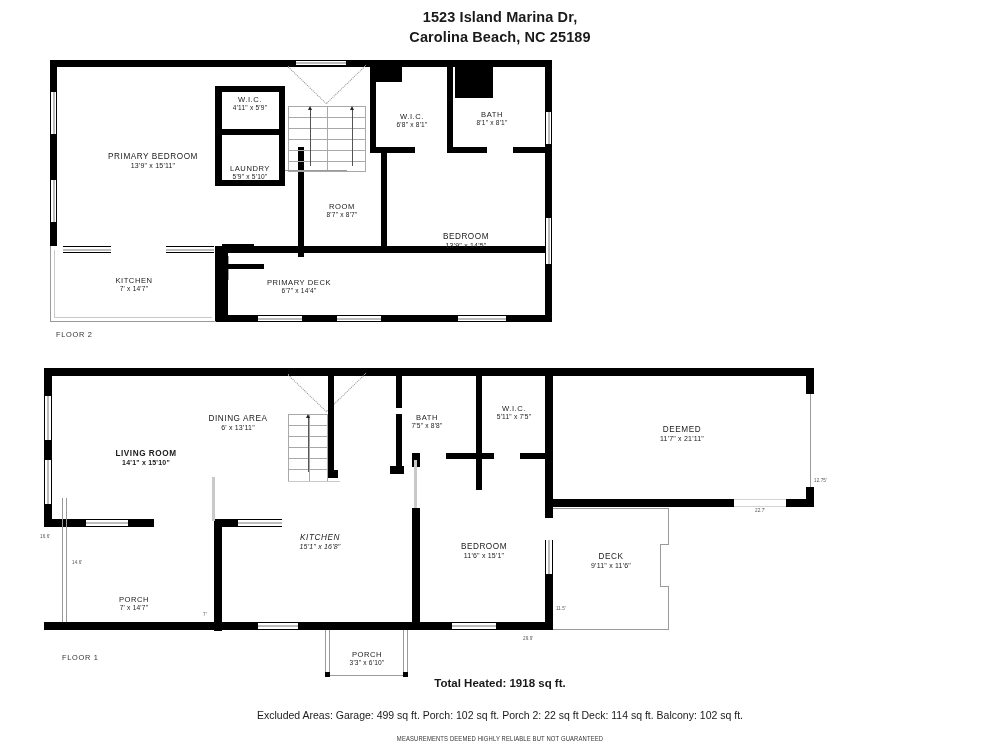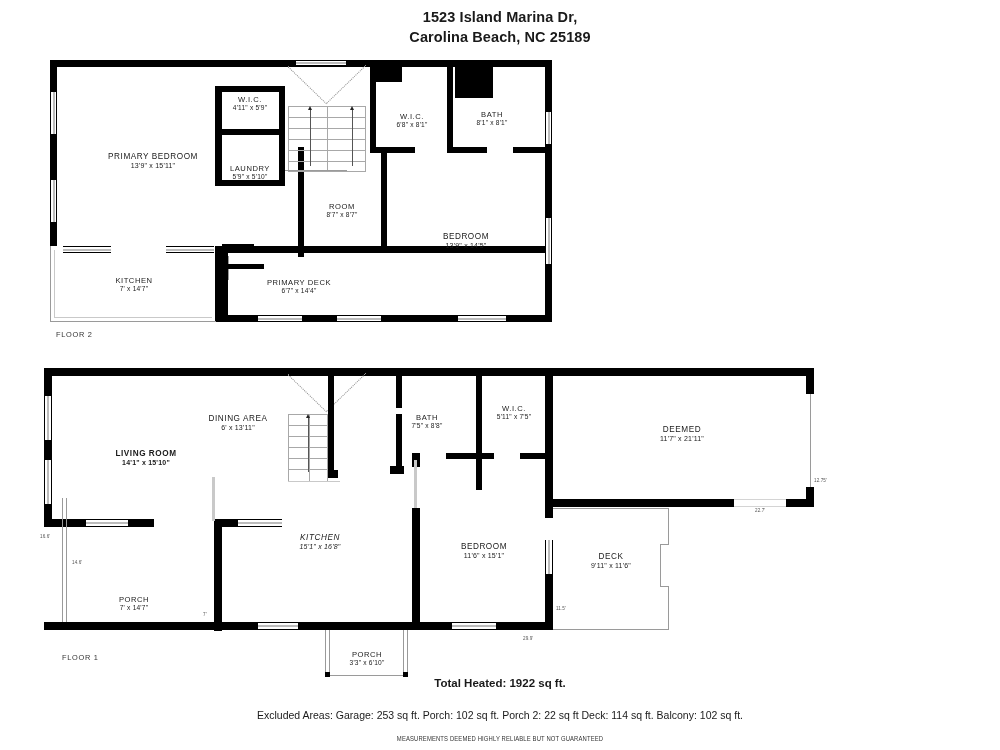--- a/index.html
+++ b/index.html
@@ -437,17 +437,17 @@
     <div class="dim" style="left:72px;  top:560px;">14.6'</div>
     <div class="dim" style="left:203px; top:612px;">7'</div>
     <div class="dim" style="left:523px; top:636px;">29.9'</div>
     <div class="dim" style="left:556px; top:606px;">11.5'</div>
     <div class="dim" style="left:814px; top:478px;">12.75'</div>
     <div class="dim" style="left:755px; top:508px;">22.7'</div>
 
     <div class="floor-cap" style="left:62px; top:653px;">FLOOR 1</div>
   </div>
 
-  <div class="summary sum-1" style="top:677px;">Total Heated: 1922 sq ft.</div>
-  <div class="summary sum-3" style="top:709px;">Excluded Areas: Garage: 253 sq ft. Porch: 102 sq ft. Porch 2: 22 sq ft Deck: 114 sq ft. Balcony: 102 sq ft.</div>
+  <div class="summary sum-1" style="top:677px;">Total Heated: 1918 sq ft.</div>
+  <div class="summary sum-3" style="top:709px;">Excluded Areas: Garage: 499 sq ft. Porch: 102 sq ft. Porch 2: 22 sq ft Deck: 114 sq ft. Balcony: 102 sq ft.</div>
   <div class="disclaimer" style="top:735px;">MEASUREMENTS DEEMED HIGHLY RELIABLE BUT NOT GUARANTEED</div>
 
 </div>
 
 </body></html>

